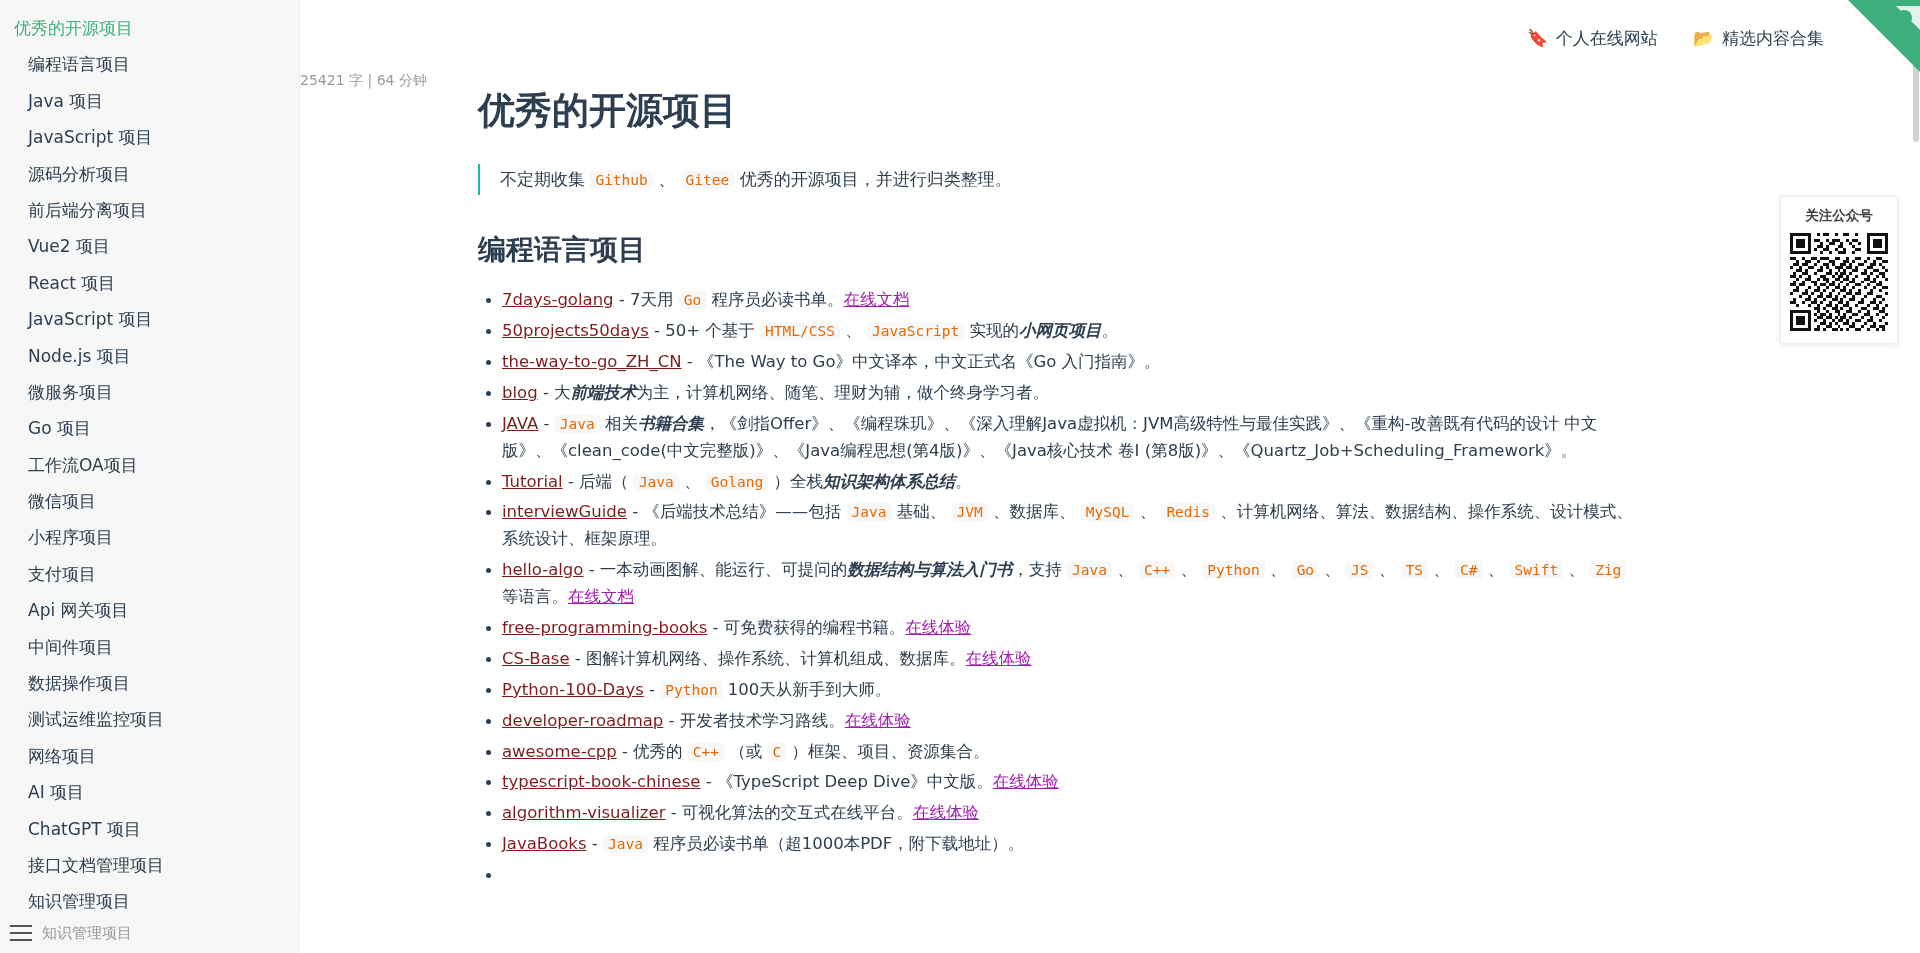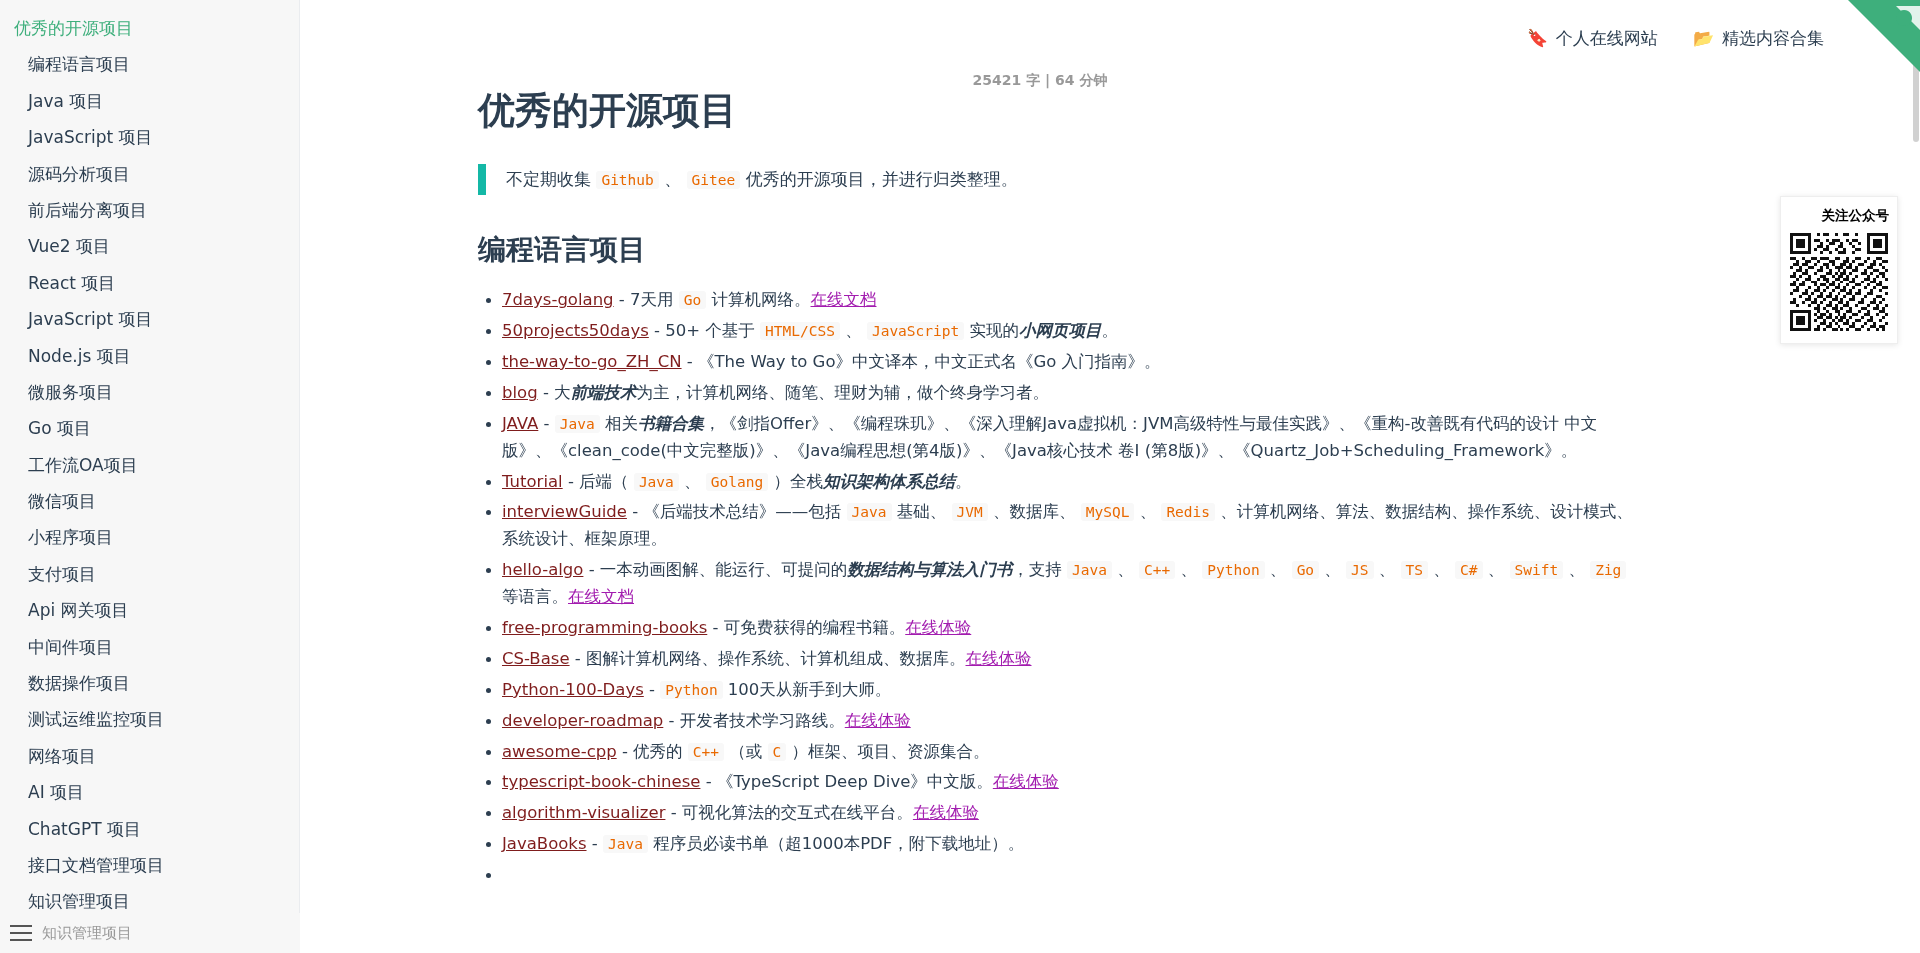--- a/index.html
+++ b/index.html
@@ -92,43 +92,42 @@
     left: 300px; top: 0;
     width: 1620px; height: 953px;
     overflow: hidden;
     padding: 0;
   }
   #page-meta {
     position: absolute;
     top: 72px;
     left: 0;
     width: 1480px;
-    text-align: center;
+    text-align: left;
     font-size: 14px;
     color: #999;
     font-family: "DejaVu Sans", sans-serif;
-    font-weight: bold;
   }
   #doc {
     position: absolute;
     top: 0; left: 0;
     width: 1340px;
     padding: 86px 0 0 178px;
   }
   h1 {
     font-size: 37px;
     margin: 0 0 28px 0;
     color: #2c3e50;
     font-weight: bold;
     font-family: "DejaVu Sans", sans-serif;
   }
   blockquote {
     margin: 0 0 36px 0;
     padding: 2px 0 2px 20px;
-    border-left: 8px solid #14b8a6;
+    border-left: 2px solid #14b8a6;
     color: #2c3e50;
     font-size: 17px;
     font-family: "DejaVu Sans", sans-serif;
     line-height: 1.6;
   }
   h2 {
     font-size: 28px;
     color: #2c3e50;
     margin: 0 0 18px 0;
     font-weight: bold;
@@ -185,25 +184,24 @@
     background: #ffffff;
     border: 1px solid #eee;
     box-shadow: 0 1px 6px rgba(0,0,0,0.10);
     padding: 10px 8px 12px 8px;
     text-align: center;
     z-index: 4;
     width: 118px;
   }
   #qr-title {
     font-size: 13.5px;
-    color: #000000;
+    color: #404040;
     font-weight: bold;
     margin-bottom: 8px;
     font-family: "DejaVu Sans", sans-serif;
-    text-align: right;
   }
   #qr-img { width: 98px; height: 98px; display: block; margin: 0 auto; }
 
   #scrollbar {
     position: absolute;
     right: 0; top: 0;
     width: 8px; height: 953px;
     background: transparent;
   }
   #scrollbar-thumb {
@@ -283,21 +281,21 @@
   <div id="doc">
     <h1>优秀的开源项目</h1>
 
     <blockquote>
       <span>不定期收集 </span><code>Github</code><span> 、 </span><code>Gitee</code><span> 优秀的开源项目，并进行归类整理。</span>
     </blockquote>
 
     <h2>编程语言项目</h2>
 
     <ul class="items" id="project-list">
-        <li><a class="lnk">7days-golang</a><span> - 7天用 </span><code>Go</code><span> 计算机网络。</span><a class="ext">在线文档</a></li>
+        <li><a class="lnk">7days-golang</a><span> - 7天用 </span><code>Go</code><span> 程序员必读书单。</span><a class="ext">在线文档</a></li>
         <li><a class="lnk">50projects50days</a><span> - 50+ 个基于 </span><code>HTML/CSS</code><span> 、 </span><code>JavaScript</code><span> 实现的</span><b>小网页项目</b><span>。</span></li>
         <li><a class="lnk">the-way-to-go_ZH_CN</a><span> - 《The Way to Go》中文译本，中文正式名《Go 入门指南》。</span></li>
         <li><a class="lnk">blog</a><span> - 大</span><b>前端技术</b><span>为主，计算机网络、随笔、理财为辅，做个终身学习者。</span></li>
         <li><a class="lnk">JAVA</a><span> -  </span><code>Java</code><span> 相关</span><b>书籍合集</b><span>，《剑指Offer》、《编程珠玑》、《深入理解Java虚拟机：JVM高级特性与最佳实践》、《重构-改善既有代码的设计 中文版》、《clean_code(中文完整版)》、《Java编程思想(第4版)》、《Java核心技术 卷I (第8版)》、《Quartz_Job+Scheduling_Framework》。</span></li>
         <li><a class="lnk">Tutorial</a><span> - 后端（ </span><code>Java</code><span> 、 </span><code>Golang</code><span> ）全栈</span><b>知识架构体系总结</b><span>。</span></li>
         <li><a class="lnk">interviewGuide</a><span> - 《后端技术总结》——包括 </span><code>Java</code><span> 基础、 </span><code>JVM</code><span> 、数据库、 </span><code>MySQL</code><span> 、 </span><code>Redis</code><span> 、计算机网络、算法、数据结构、操作系统、设计模式、系统设计、框架原理。</span></li>
         <li><a class="lnk">hello-algo</a><span> - 一本动画图解、能运行、可提问的</span><b>数据结构与算法入门书</b><span>，支持 </span><code>Java</code><span> 、 </span><code>C++</code><span> 、 </span><code>Python</code><span> 、 </span><code>Go</code><span> 、 </span><code>JS</code><span> 、 </span><code>TS</code><span> 、 </span><code>C#</code><span> 、 </span><code>Swift</code><span> 、 </span><code>Zig</code><span> 等语言。</span><a class="ext">在线文档</a></li>
         <li><a class="lnk">free-programming-books</a><span> - 可免费获得的编程书籍。</span><a class="ext">在线体验</a></li>
         <li><a class="lnk">CS-Base</a><span> - 图解计算机网络、操作系统、计算机组成、数据库。</span><a class="ext">在线体验</a></li>
         <li><a class="lnk">Python-100-Days</a><span> -  </span><code>Python</code><span> 100天从新手到大师。</span></li>

